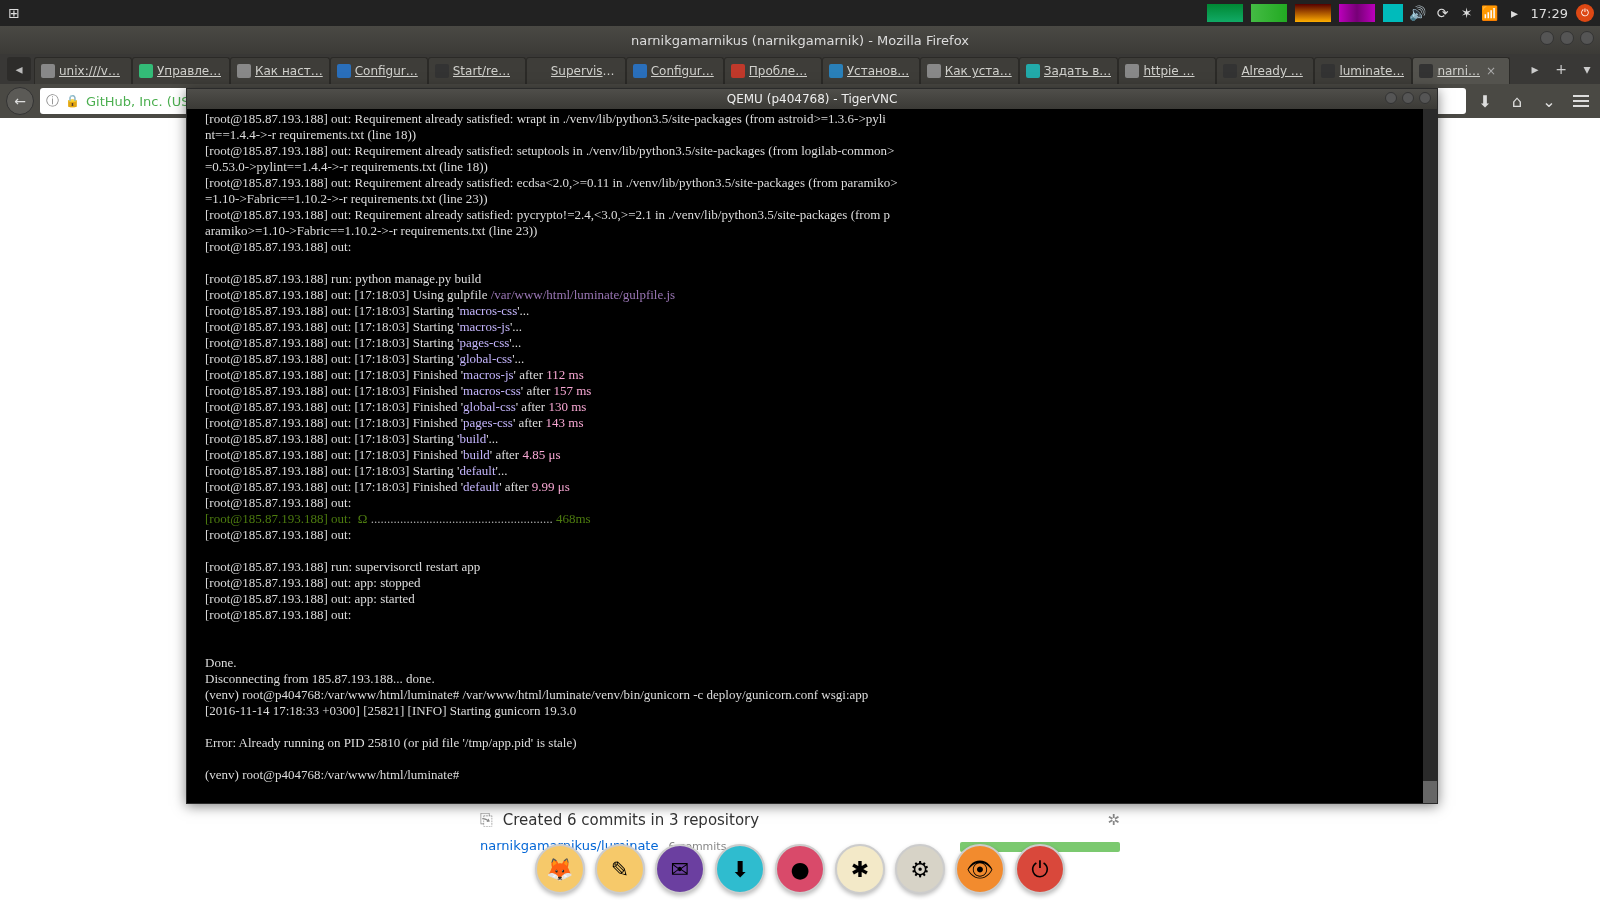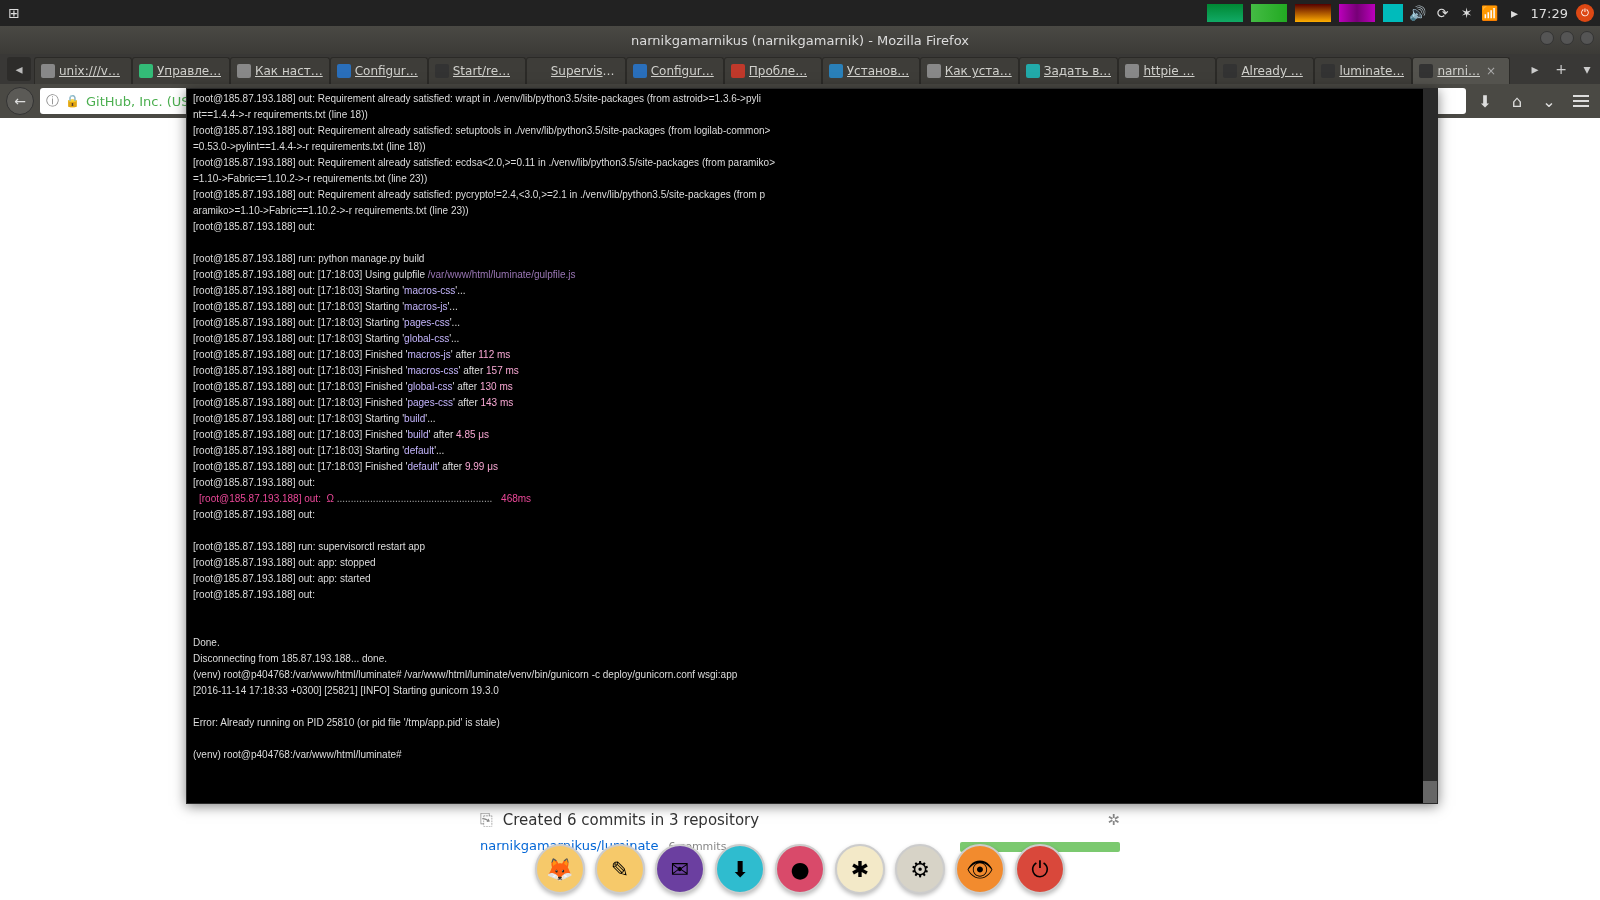--- a/index.html
+++ b/index.html
@@ -149,30 +149,30 @@
     background:#0e0e0e;border:1px solid #2a2a2a;box-shadow:0 2px 12px rgba(0,0,0,0.5);
     display:flex;flex-direction:column;
   }
   .vnc-title{
     height:20px;background:linear-gradient(#4f4e4a,#3b3a36);color:#eee;font-size:12px;
     display:flex;align-items:center;justify-content:center;position:relative;
   }
   .vnc-title .win-ctrls{position:absolute;right:6px;top:3px;display:flex;gap:5px;}
   .vnc-title .win-dot{width:12px;height:12px;}
   .term{
-    flex:1;background:#000;color:#ddd;font-family:Liberation Sans, sans-serif;
-    font-size:10px;line-height:16px;padding:2px 6px;white-space:pre;overflow:hidden;position:relative;
+    flex:1;background:#000;color:#ddd;font-family:Liberation Serif, serif;
+    font-size:13px;line-height:16px;padding:2px 18px;white-space:pre;overflow:hidden;position:relative;
   }
   .term .scrollbar{
     position:absolute;right:0;top:0;bottom:0;width:14px;background:#2a2a2a;
   }
   .term .scrollthumb{
     position:absolute;right:0;bottom:0;width:14px;height:22px;background:#666;
   }
-  .c-green{color:#ec4899;margin-left:6px;}
+  .c-green{color:#4d7c0f;}
   .c-cyan{color:#c4b5fd;}
   .c-magenta{color:#f9a8d4;}
   .c-dim{color:#a8a8a8;}
   .c-purple{color:#9a76b5;}
 </style>
 </head>
 <body>
 
 <div class="top-panel">
   <div class="left">
@@ -311,20 +311,28 @@
     <div class="app" style="background: rgb(107, 63, 160);">✉</div>
     <div class="app" style="background: rgb(47, 188, 207);">⬇</div>
     <div class="app" style="background: rgb(217, 74, 106);">●</div>
     <div class="app" style="background: rgb(243, 233, 200);">✱</div>
     <div class="app" style="background: rgb(215, 211, 199);">⚙</div>
     <div class="app" style="background: rgb(242, 139, 46);">👁</div>
     <div class="app" style="background: rgb(217, 72, 59);">⏻</div>
   </div>
 
 <div class="vnc-window">
+  <div class="vnc-title">
+    <span>QEMU (p404768) - TigerVNC</span>
+    <div class="win-ctrls">
+      <span class="win-dot"></span>
+      <span class="win-dot"></span>
+      <span class="win-dot"></span>
+    </div>
+  </div>
   <div class="term" id="term">[root@185.87.193.188] out: Requirement already satisfied: wrapt in ./venv/lib/python3.5/site-packages (from astroid&gt;=1.3.6-&gt;pyli
 nt==1.4.4-&gt;-r requirements.txt (line 18))
 [root@185.87.193.188] out: Requirement already satisfied: setuptools in ./venv/lib/python3.5/site-packages (from logilab-common&gt;
 =0.53.0-&gt;pylint==1.4.4-&gt;-r requirements.txt (line 18))
 [root@185.87.193.188] out: Requirement already satisfied: ecdsa&lt;2.0,&gt;=0.11 in ./venv/lib/python3.5/site-packages (from paramiko&gt;
 =1.10-&gt;Fabric==1.10.2-&gt;-r requirements.txt (line 23))
 [root@185.87.193.188] out: Requirement already satisfied: pycrypto!=2.4,&lt;3.0,&gt;=2.1 in ./venv/lib/python3.5/site-packages (from p
 aramiko&gt;=1.10-&gt;Fabric==1.10.2-&gt;-r requirements.txt (line 23))
 [root@185.87.193.188] out:
 

